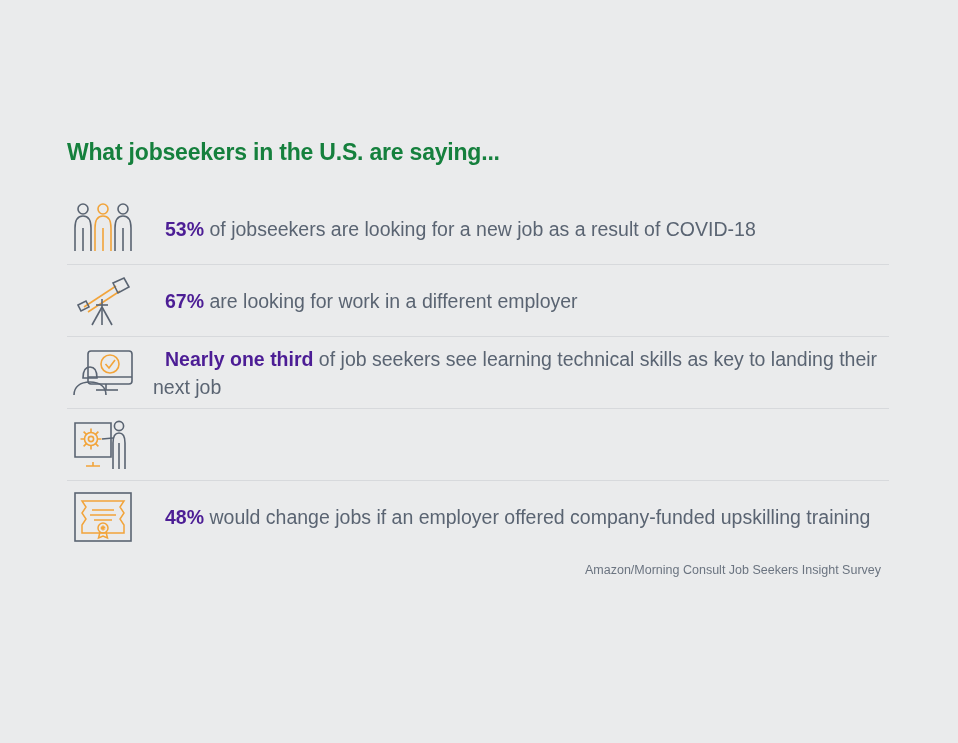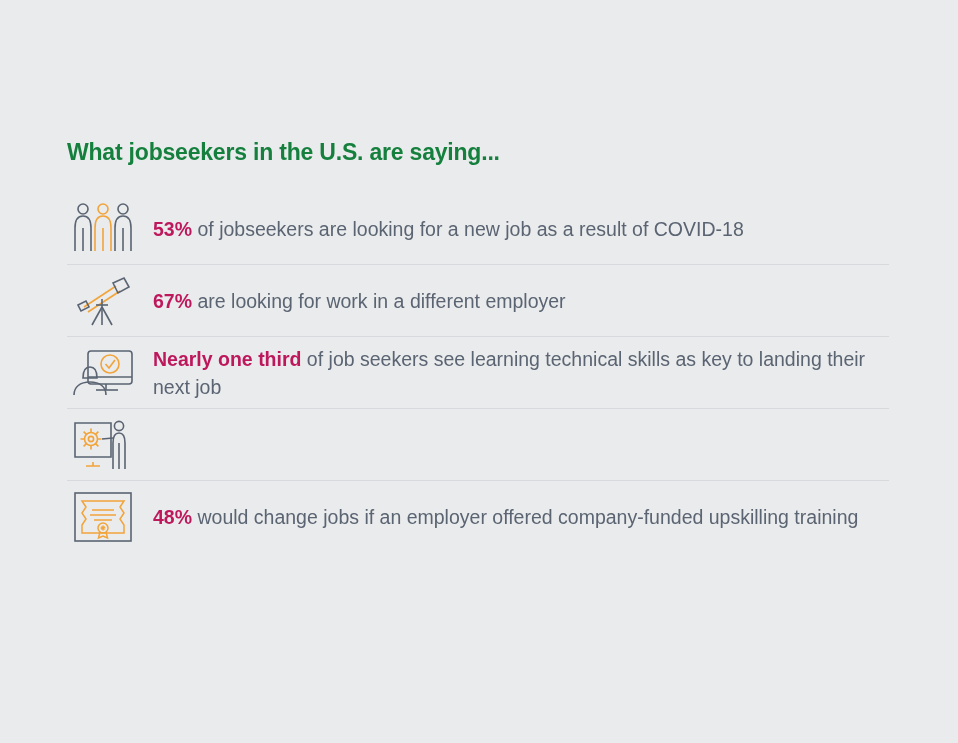--- a/index.html
+++ b/index.html
@@ -56,21 +56,22 @@
   }
   .text-cell {
     padding-left: 14px;
     font-size: 19.5px;
     color: #5a6472;
     line-height: 1.45;
     font-weight: normal;
   }
   .text-cell .lead {
     font-weight: bold;
-    color: #be185d;
+    color: #4c1d95;
+    margin-left: 12px;
   }
   .attribution {
     text-align: right;
     font-size: 12.5px;
     color: #6b7480;
     margin-top: 10px;
     padding-right: 8px;
   }
   svg { display: block; }
 </style>
@@ -199,15 +200,16 @@
             </g>
           </svg>
         </div>
         <div class="text-cell">
           <span class="lead">48%</span><span> would change jobs if an employer offered company-funded upskilling training</span>
         </div>
       </div>
 
     </div>
 
+    <div class="attribution">Amazon/Morning Consult Job Seekers Insight Survey</div>
 
   </div>
 </div>
 
 </body></html>

